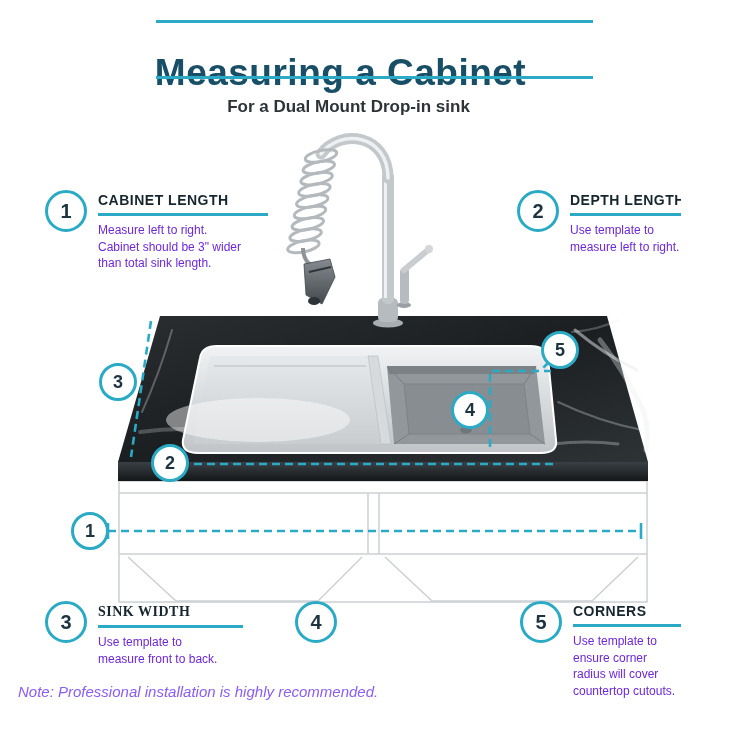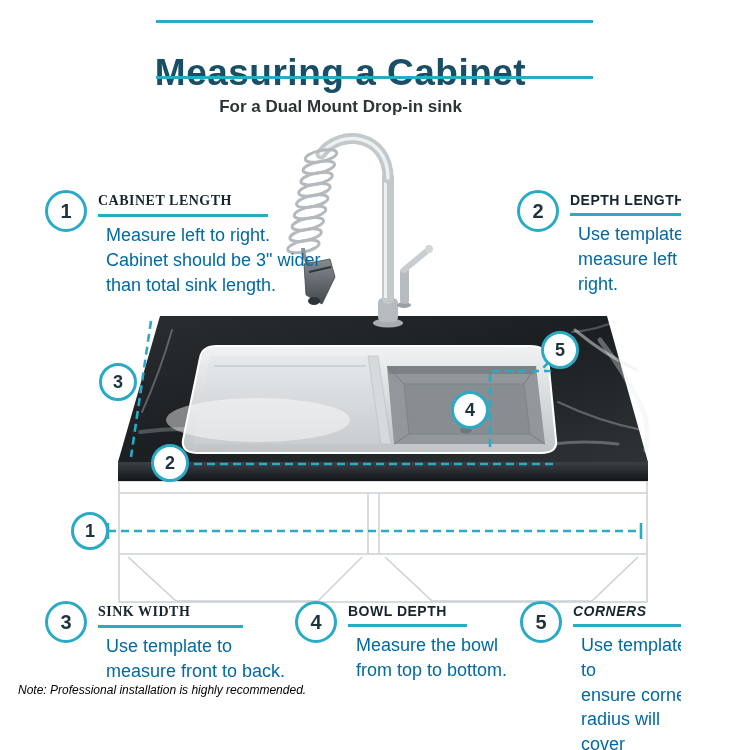--- a/index.html
+++ b/index.html
@@ -6,45 +6,45 @@
   .page{
     position:relative;width:681px;height:750px;background:#ffffff;
     font-family:"Liberation Sans",sans-serif;overflow:hidden;
     --accent:#2baac5;--title:#184f66;
   }
   .rule{position:absolute;left:156px;width:437px;height:3px;background:var(--accent);}
   .rule-top{top:20px;}
   .rule-bottom{top:76px;}
   .title{position:absolute;top:27px;left:0;width:100%;text-align:center;
     font-size:37px;font-weight:700;color:var(--title);letter-spacing:.5px;}
-  .subtitle{position:absolute;top:97px;left:0;width:100%;text-align:center;
+  .subtitle{position:absolute;top:97px;left:8px;width:100%;text-align:center;
     font-size:17px;font-weight:700;color:#2e3338;}
   .scene{position:absolute;left:0;top:0;}
   .callout{position:absolute;display:flex;gap:11px;align-items:flex-start;}
   .badge{width:42px;height:42px;border:3px solid var(--accent);border-radius:50%;
     background:#fff;display:flex;align-items:center;justify-content:center;
     font-size:20px;font-weight:700;color:#1d3340;box-sizing:border-box;flex:0 0 auto;}
   .ctext{margin-top:1px;}
   .cheading{display:inline-block;font-size:14px;font-weight:700;letter-spacing:.5px;
     color:#16262e;padding-bottom:5px;border-bottom:3px solid var(--accent);}
-  .cbody{margin-top:6px;font-size:18px;line-height:1.38;color:#0369a1;white-space:pre-line;margin-left:8px;}
-  .co1{top:190px;left:45px;}  .co1 .cheading{width:170px;font-family:Liberation Serif, serif;}
+  .cbody{margin-top:6px;font-size:12px;line-height:1.38;color:#6d28d9;white-space:pre-line;}
+  .co1{top:190px;left:45px;}  .co1 .cheading{width:170px;}
   .co2{top:190px;left:517px;} .co2 .cheading{width:137px;}
   .co3{top:601px;left:45px;}  .co3 .cheading{width:145px;font-family:Liberation Serif, serif;}
   .co4{top:601px;left:295px;} .co4 .cheading{width:119px;}
-  .co5{top:601px;left:520px;} .co5 .cheading{width:134px;font-style:italic;}
+  .co5{top:601px;left:520px;} .co5 .cheading{width:134px;}
   .marker{position:absolute;width:38px;height:38px;border:3px solid var(--accent);
     border-radius:50%;background:#fff;display:flex;align-items:center;justify-content:center;
     font-size:18px;font-weight:700;color:#1d3340;box-sizing:border-box;}
   .mk1{left:71px;top:512px;}
   .mk2{left:151px;top:444px;}
   .mk3{left:99px;top:363px;}
   .mk4{left:451px;top:391px;}
   .mk5{left:541px;top:331px;}
-  .footnote{position:absolute;left:18px;top:683px;font-size:12px;font-style:italic;color:#000000;}
+  .footnote{position:absolute;left:18px;top:683px;font-size:15px;font-style:italic;color:#8b5cf6;}
   .accent-stroke{stroke:var(--accent);}
 </style>
 </head>
 <body>
 
 <div class="page" style="--accent: #2baac5; --title: #184f66;">
 
   <div class="rule rule-top"></div>
   <h1 class="title">Measuring a Cabinet</h1>
   <div class="rule rule-bottom"></div>
@@ -191,25 +191,20 @@
     <div class="badge">3</div>
     <div class="ctext">
       <span class="cheading">SINK WIDTH</span>
       <div class="cbody">Use template to
 measure front to back.</div>
     </div>
   </div>
 
   <div class="callout co4">
     <div class="badge">4</div>
-    <div class="ctext">
-      <span class="cheading">BOWL DEPTH</span>
-      <div class="cbody">Measure the bowl
-from top to bottom.</div>
-    </div>
   </div>
 
   <div class="callout co5">
     <div class="badge">5</div>
     <div class="ctext">
       <span class="cheading">CORNERS</span>
       <div class="cbody">Use template to
 ensure corner
 radius will cover
 countertop cutouts.</div>

